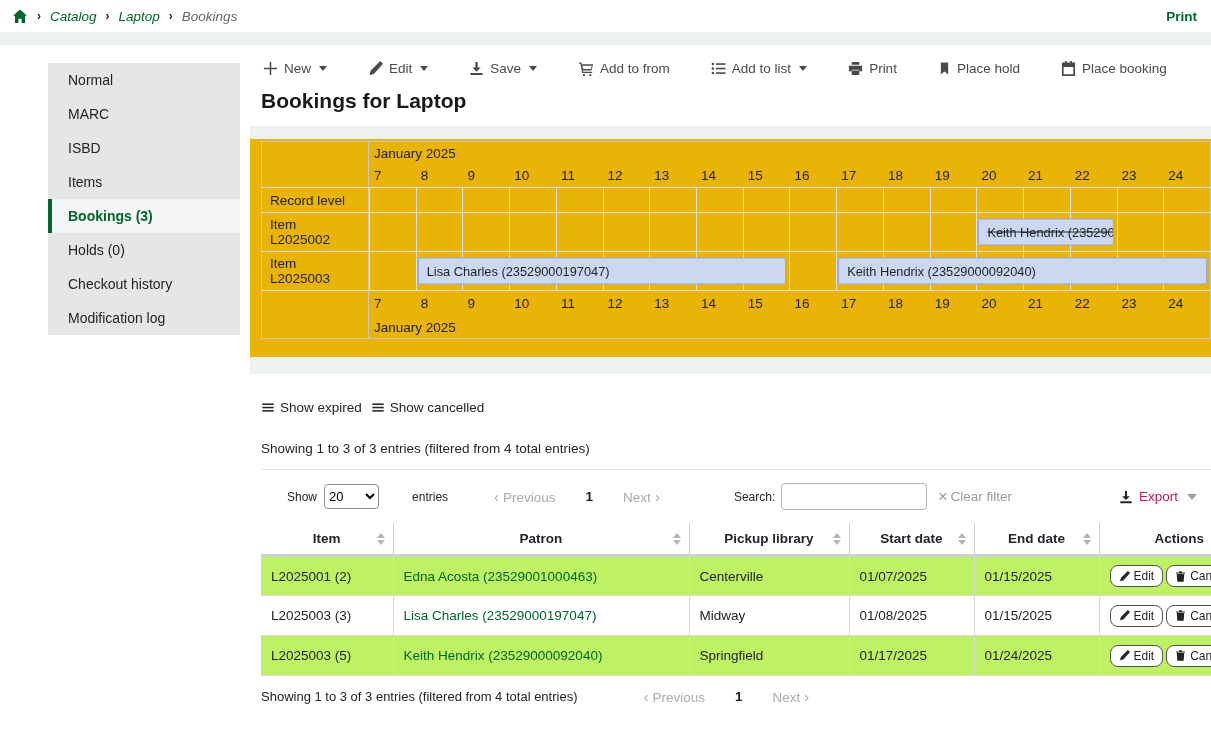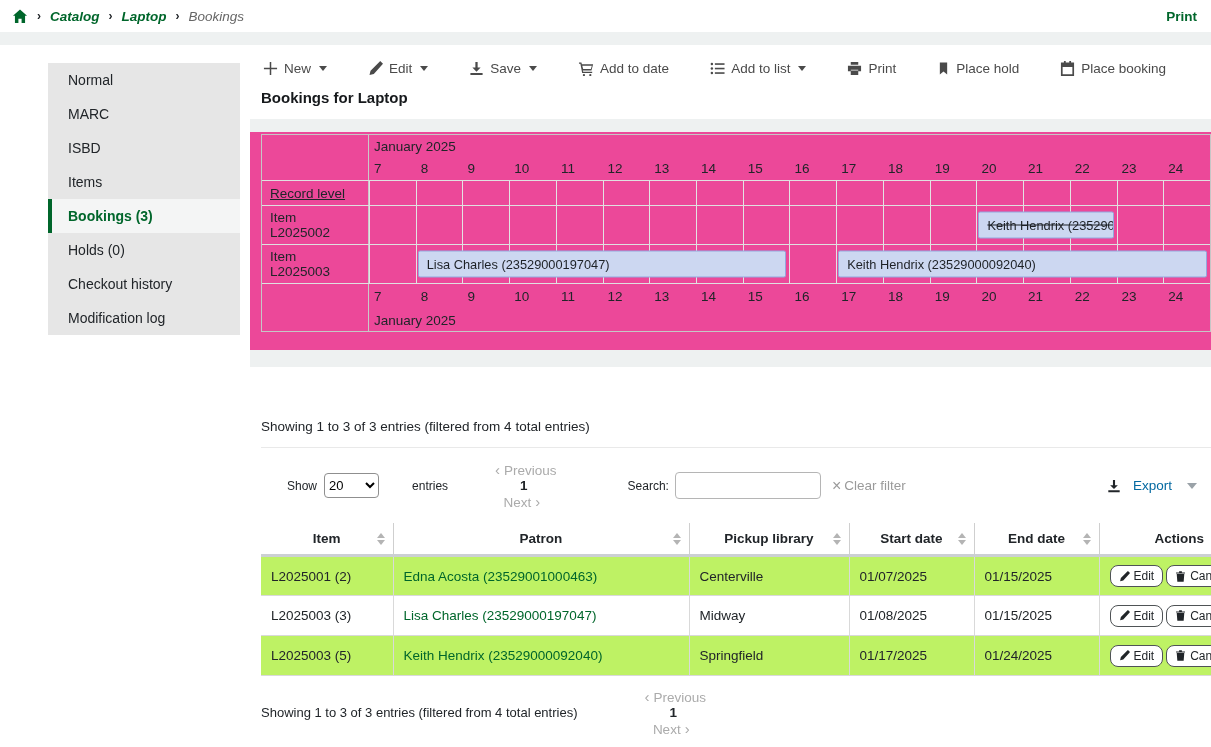--- a/index.html
+++ b/index.html
@@ -7,21 +7,21 @@
   body {
     width:1211px; height:747px; overflow:hidden; position:relative;
     font-family:"Liberation Sans","DejaVu Sans",sans-serif;
     font-size:13px; color:#212529;
   }
   svg { display:block; }
 
   
   .breadcrumb-bar { height:32px; background:#fff; display:flex; align-items:center; padding:0 14px 0 12px; }
   .crumb-sep { color:#212529; margin:0 9px; font-size:12px; font-weight:bold; }
-  .crumb { font-style:italic; font-weight:bold; color:#00662b; text-decoration:none; font-size:13.5px; }
+  .crumb { font-style:italic; font-weight:normal; color:#00662b; text-decoration:none; font-size:13.5px; }
   .crumb-current { font-style:italic; color:#666; font-size:13.5px; }
   .help-link { margin-left:auto; color:#00662b; font-weight:bold; text-decoration:none; font-size:13.5px; }
 
   .gray-band { background:#eef1f1; }
   .band-top { height:13px; width:100%; }
 
   
   .content { display:flex; align-items:flex-start; }
   .sidebar { width:192px; flex:0 0 192px; padding-top:18px;margin-left:48px; }
   .side-menu { background:#e6e6e6; }
@@ -30,64 +30,64 @@
   .side-item.active { background:#f4f5f5; border-left-color:#00662b; color:#00662b; font-weight:bold; }
   .main { flex:1; min-width:0; margin-left:10px; background:#fff; }
 
   
   .toolbar { display:flex; align-items:center; padding:14px 0 0 13px;gap:22px; }
   .tb-btn { display:inline-flex; align-items:center; gap:6px; background:none; border:none;
             font-family:inherit; font-size:13.5px; color:#4a4a4a; margin-right:19px; cursor:pointer; padding:2px 0; }
   .tb-btn svg { fill:#4a4a4a; }
   .caret { display:inline-block; width:0; height:0; border-left:4px solid transparent;
            border-right:4px solid transparent; border-top:5px solid #4a4a4a; margin-left:2px; }
-  .page-title { font-size:15px; font-weight:bold; color:#16191c; padding:11px 0 13px 11px; }
+  .page-title { font-size:21px; font-weight:bold; color:#16191c; padding:11px 0 13px 11px; }
   .band-mid { height:13px; }
   .band-mid2 { height:17px; }
 
   
-  .tl-panel { padding:2px 0 18px 11px; background:#ec4899; }
+  .tl-panel { padding:2px 0 18px 11px; background:#eab308; }
   .tl-table { border:1px solid #c6c6c6; }
   .tl-hrow, .tl-row { display:grid; grid-template-columns:107px 1fr; }
   .tl-row { border-top:1px solid #e0e0e0; }
   .tl-label { border-right:1px solid #c9c9c9; padding:0 8px; display:flex; align-items:center; font-size:13.5px; color:#212529; }
   .tl-month { height:22px; line-height:23px; padding-left:5px; font-size:13.5px; }
   .tl-days { display:grid; grid-template-columns:repeat(18,1fr); height:23px; }
   .tl-day { line-height:23px; padding-left:5px; font-size:13.5px; color:#212529; }
   .tl-cells { position:relative;
       background-image:repeating-linear-gradient(90deg,#e3e3e3 0 1px,transparent 1px calc(100%/18)); }
-  .tl-row.record .tl-cells, .tl-row.record .tl-label { height:24px;text-decoration:underline; }
+  .tl-row.record .tl-cells, .tl-row.record .tl-label { height:24px; }
   .tl-row.item .tl-cells, .tl-row.item .tl-label { height:38px; }
   .tl-bar { position:absolute; top:50%; transform:translateY(-50%); height:27px; line-height:25px;
             background:#ccd7f1; border:1px solid #93a7de; border-radius:2px; padding-left:8px;
             font-size:12.8px; color:#1d2126; white-space:nowrap; overflow:hidden; cursor:pointer; }
   .tl-bar.cancelled { text-decoration:line-through; }
   .tl-foot .tl-label { border-right-color:#c9c9c9; }
   .tl-hrow.bottom { border-top:1px solid #e0e0e0; }
   .tl-hrow.bottom .tl-days { height:25px; } .tl-hrow.bottom .tl-day{ line-height:26px; }
 
   
   .lower-panel { background:#fff; padding:26px 0 0 11px; }
   .filter-links { display:flex; align-items:center; gap:9px; }
   .filter-link { display:inline-flex; align-items:center; gap:5px; color:#212529; text-decoration:none; font-size:13.5px; cursor:pointer; }
   .filter-link svg { fill:#212529; }
   .dt-summary { margin-top:26px; font-size:13.5px; color:#212529; }
   .controls { display:flex; align-items:center; margin-top:13px; border-top:1px solid #e9e9e9; padding:13px 14px 0 0; }
   .ctl-label { font-size:12px;margin-left:26px; }
   .len-select { margin:0 7px; width:55px; height:25px; font-family:inherit; font-size:13px; border:1px solid #8f8f8f; border-radius:4px; background:#fff; }
-  .pager { display:flex; align-items:center; margin-left:42px; font-size:13.5px;flex-direction:column; }
+  .pager { display:flex; align-items:center; margin-left:42px; font-size:13.5px; }
   .pg-disabled { color:#ababab; cursor:default; text-decoration:none; }
   .pg-chevron { font-size:15px; margin:0 4px; }
   .pg-current { color:#212529; font-weight:bold; margin:0 30px; }
   .search-wrap { display:flex; align-items:center; margin-left:44px; }
   .search-input { margin-left:6px; width:146px; height:27px; border:1px solid #b5b5b5; border-radius:4px; padding:0 6px; font-family:inherit; font-size:13px; }
   .clear-filter { display:inline-flex; align-items:center; gap:3px; margin-left:11px; color:#9a9a9a; text-decoration:none; font-size:13.5px; cursor:pointer; }
   .clear-x { font-size:16px; line-height:1; }
-  .export-btn { display:inline-flex; align-items:center; gap:12px; margin-left:auto; background:none; border:none;
-                font-family:inherit; font-size:13.5px; color:#0369a1; cursor:pointer; }
+  .export-btn { display:inline-flex; align-items:center; gap:6px; margin-left:auto; background:none; border:none;
+                font-family:inherit; font-size:13.5px; color:#be185d; cursor:pointer; }
   .export-btn svg { fill:#212529; }
   .export-caret { border-top-color:#9aa2a8; border-left-width:5px; border-right-width:5px; border-top-width:6px; margin-left:3px; }
 
   
   .dt { width:100%; border-collapse:collapse; margin-top:13px; table-layout:fixed; }
   .dt th { font-size:13.5px; font-weight:bold; text-align:center; padding:8px 6px;
            border-left:1px solid #cfcfcf; border-bottom:3px solid #ccd0d3; position:relative; cursor:pointer; background:#fff; }
   .dt th:first-child { border-left:none; }
   .sort-icons { position:absolute; right:8px; top:50%; transform:translateY(-50%); display:flex; flex-direction:column; gap:2px; }
   .sort-icons i { width:0; height:0; border-left:4px solid transparent; border-right:4px solid transparent; display:block; }
@@ -170,21 +170,21 @@
           </span>
         <span>Save</span>
         <i class="caret"></i>
       </button>
       <button class="tb-btn">
         <span>
             <svg width="16" height="15" viewBox="0 0 16 16">
               <path d="M0.5 1.5h2.6l0.5 2h12l-1.8 6.5H4.6L5 11.5h9.6v1.4H3.9L2 3H0.5zM4 5l1 3.6h8.2l1-3.6zM5.8 13.8a1.2 1.2 0 110 2.4 1.2 1.2 0 010-2.4zM12.6 13.8a1.2 1.2 0 110 2.4 1.2 1.2 0 010-2.4z"></path>
             </svg>
           </span>
-        <span>Add to date</span>
+        <span>Add to from</span>
       </button>
       <button class="tb-btn">
         <span>
             <svg width="15" height="15" viewBox="0 0 16 16">
               <circle cx="2" cy="3.2" r="1.3"></circle>
               <circle cx="2" cy="8" r="1.3"></circle>
               <circle cx="2" cy="12.8" r="1.3"></circle>
               <rect x="5.2" y="2.4" width="10.3" height="1.7"></rect>
               <rect x="5.2" y="7.2" width="10.3" height="1.7"></rect>
               <rect x="5.2" y="12" width="10.3" height="1.7"></rect>
@@ -301,20 +301,42 @@
           </div>
         </div>
 
       </div>
     </div>
 
     <div class="gray-band band-mid2"></div>
 
     <div class="lower-panel">
 
+      <div class="filter-links">
+        <a class="filter-link">
+          <span>
+              <svg width="14" height="13" viewBox="0 0 16 16">
+                <rect x="1" y="3" width="14" height="1.9"></rect>
+                <rect x="1" y="7.1" width="14" height="1.9"></rect>
+                <rect x="1" y="11.2" width="14" height="1.9"></rect>
+              </svg>
+            </span>
+          <span>Show expired</span>
+        </a>
+        <a class="filter-link">
+          <span>
+              <svg width="14" height="13" viewBox="0 0 16 16">
+                <rect x="1" y="3" width="14" height="1.9"></rect>
+                <rect x="1" y="7.1" width="14" height="1.9"></rect>
+                <rect x="1" y="11.2" width="14" height="1.9"></rect>
+              </svg>
+            </span>
+          <span>Show cancelled</span>
+        </a>
+      </div>
 
       <p class="dt-summary">Showing 1 to 3 of 3 entries (filtered from 4 total entries)</p>
 
       <div class="controls">
         <span class="ctl-label">Show</span>
         <select class="len-select">
           <option>20</option>
         </select>
         <span class="ctl-label">entries</span>
 

